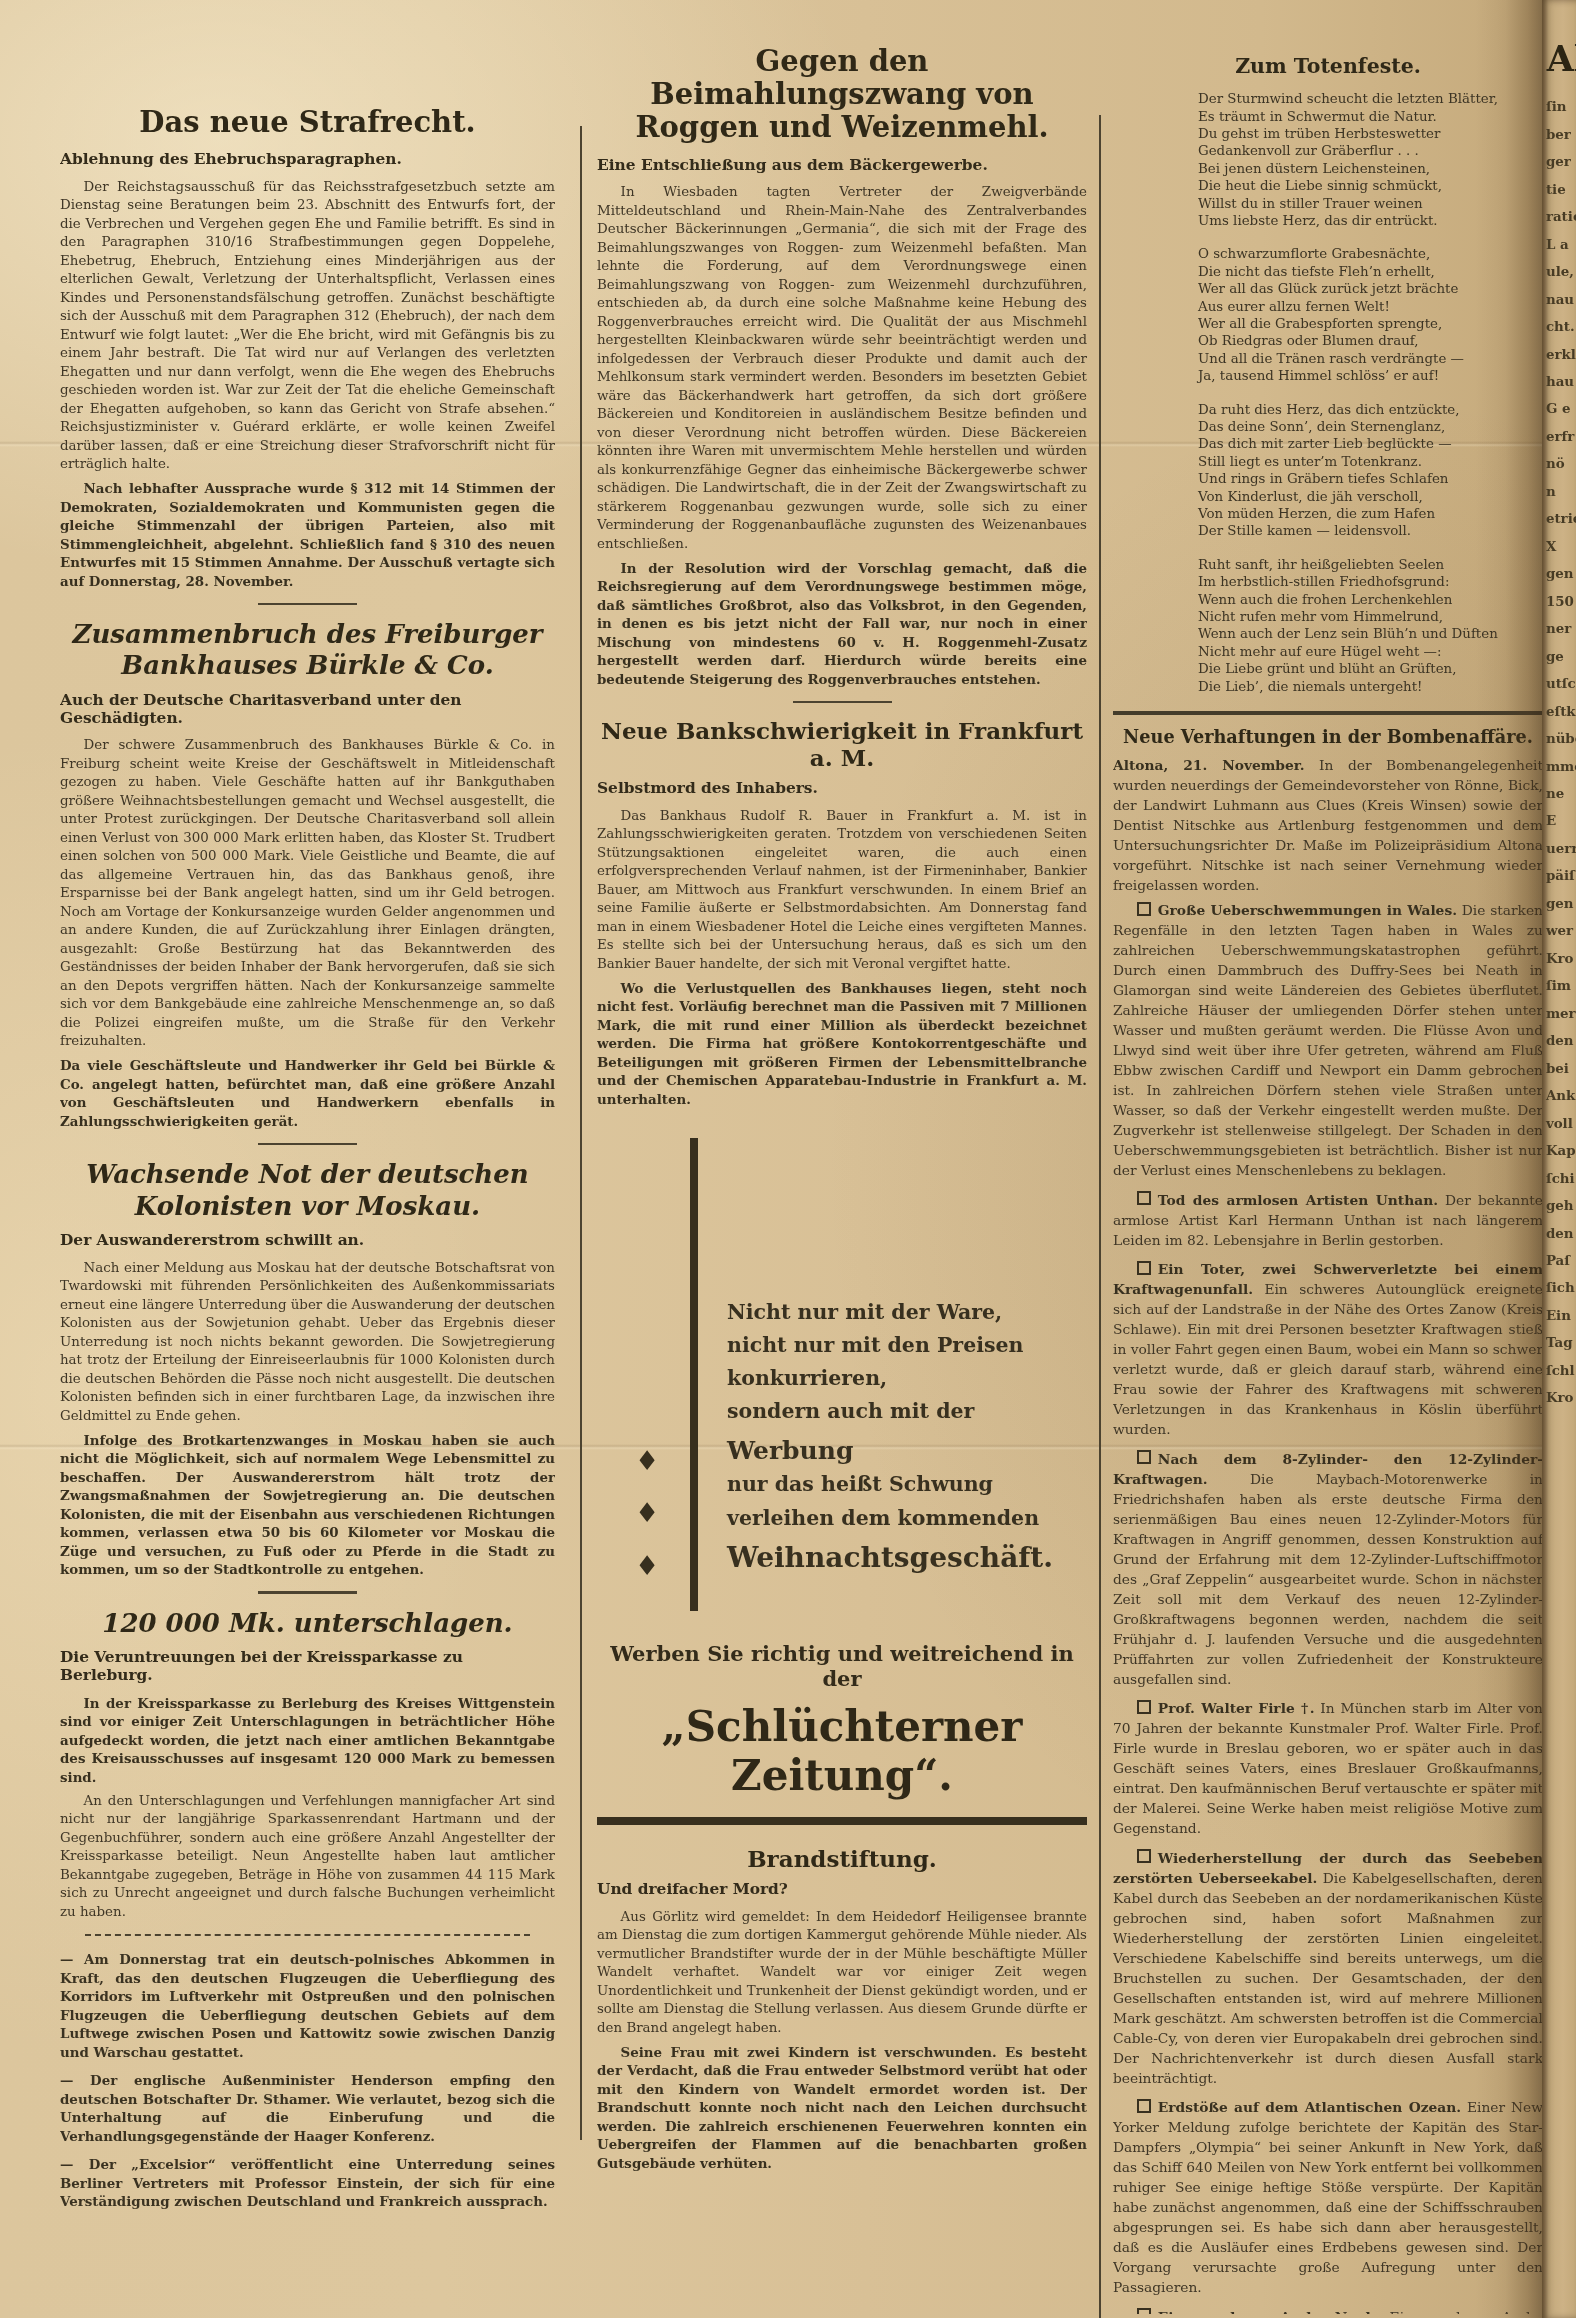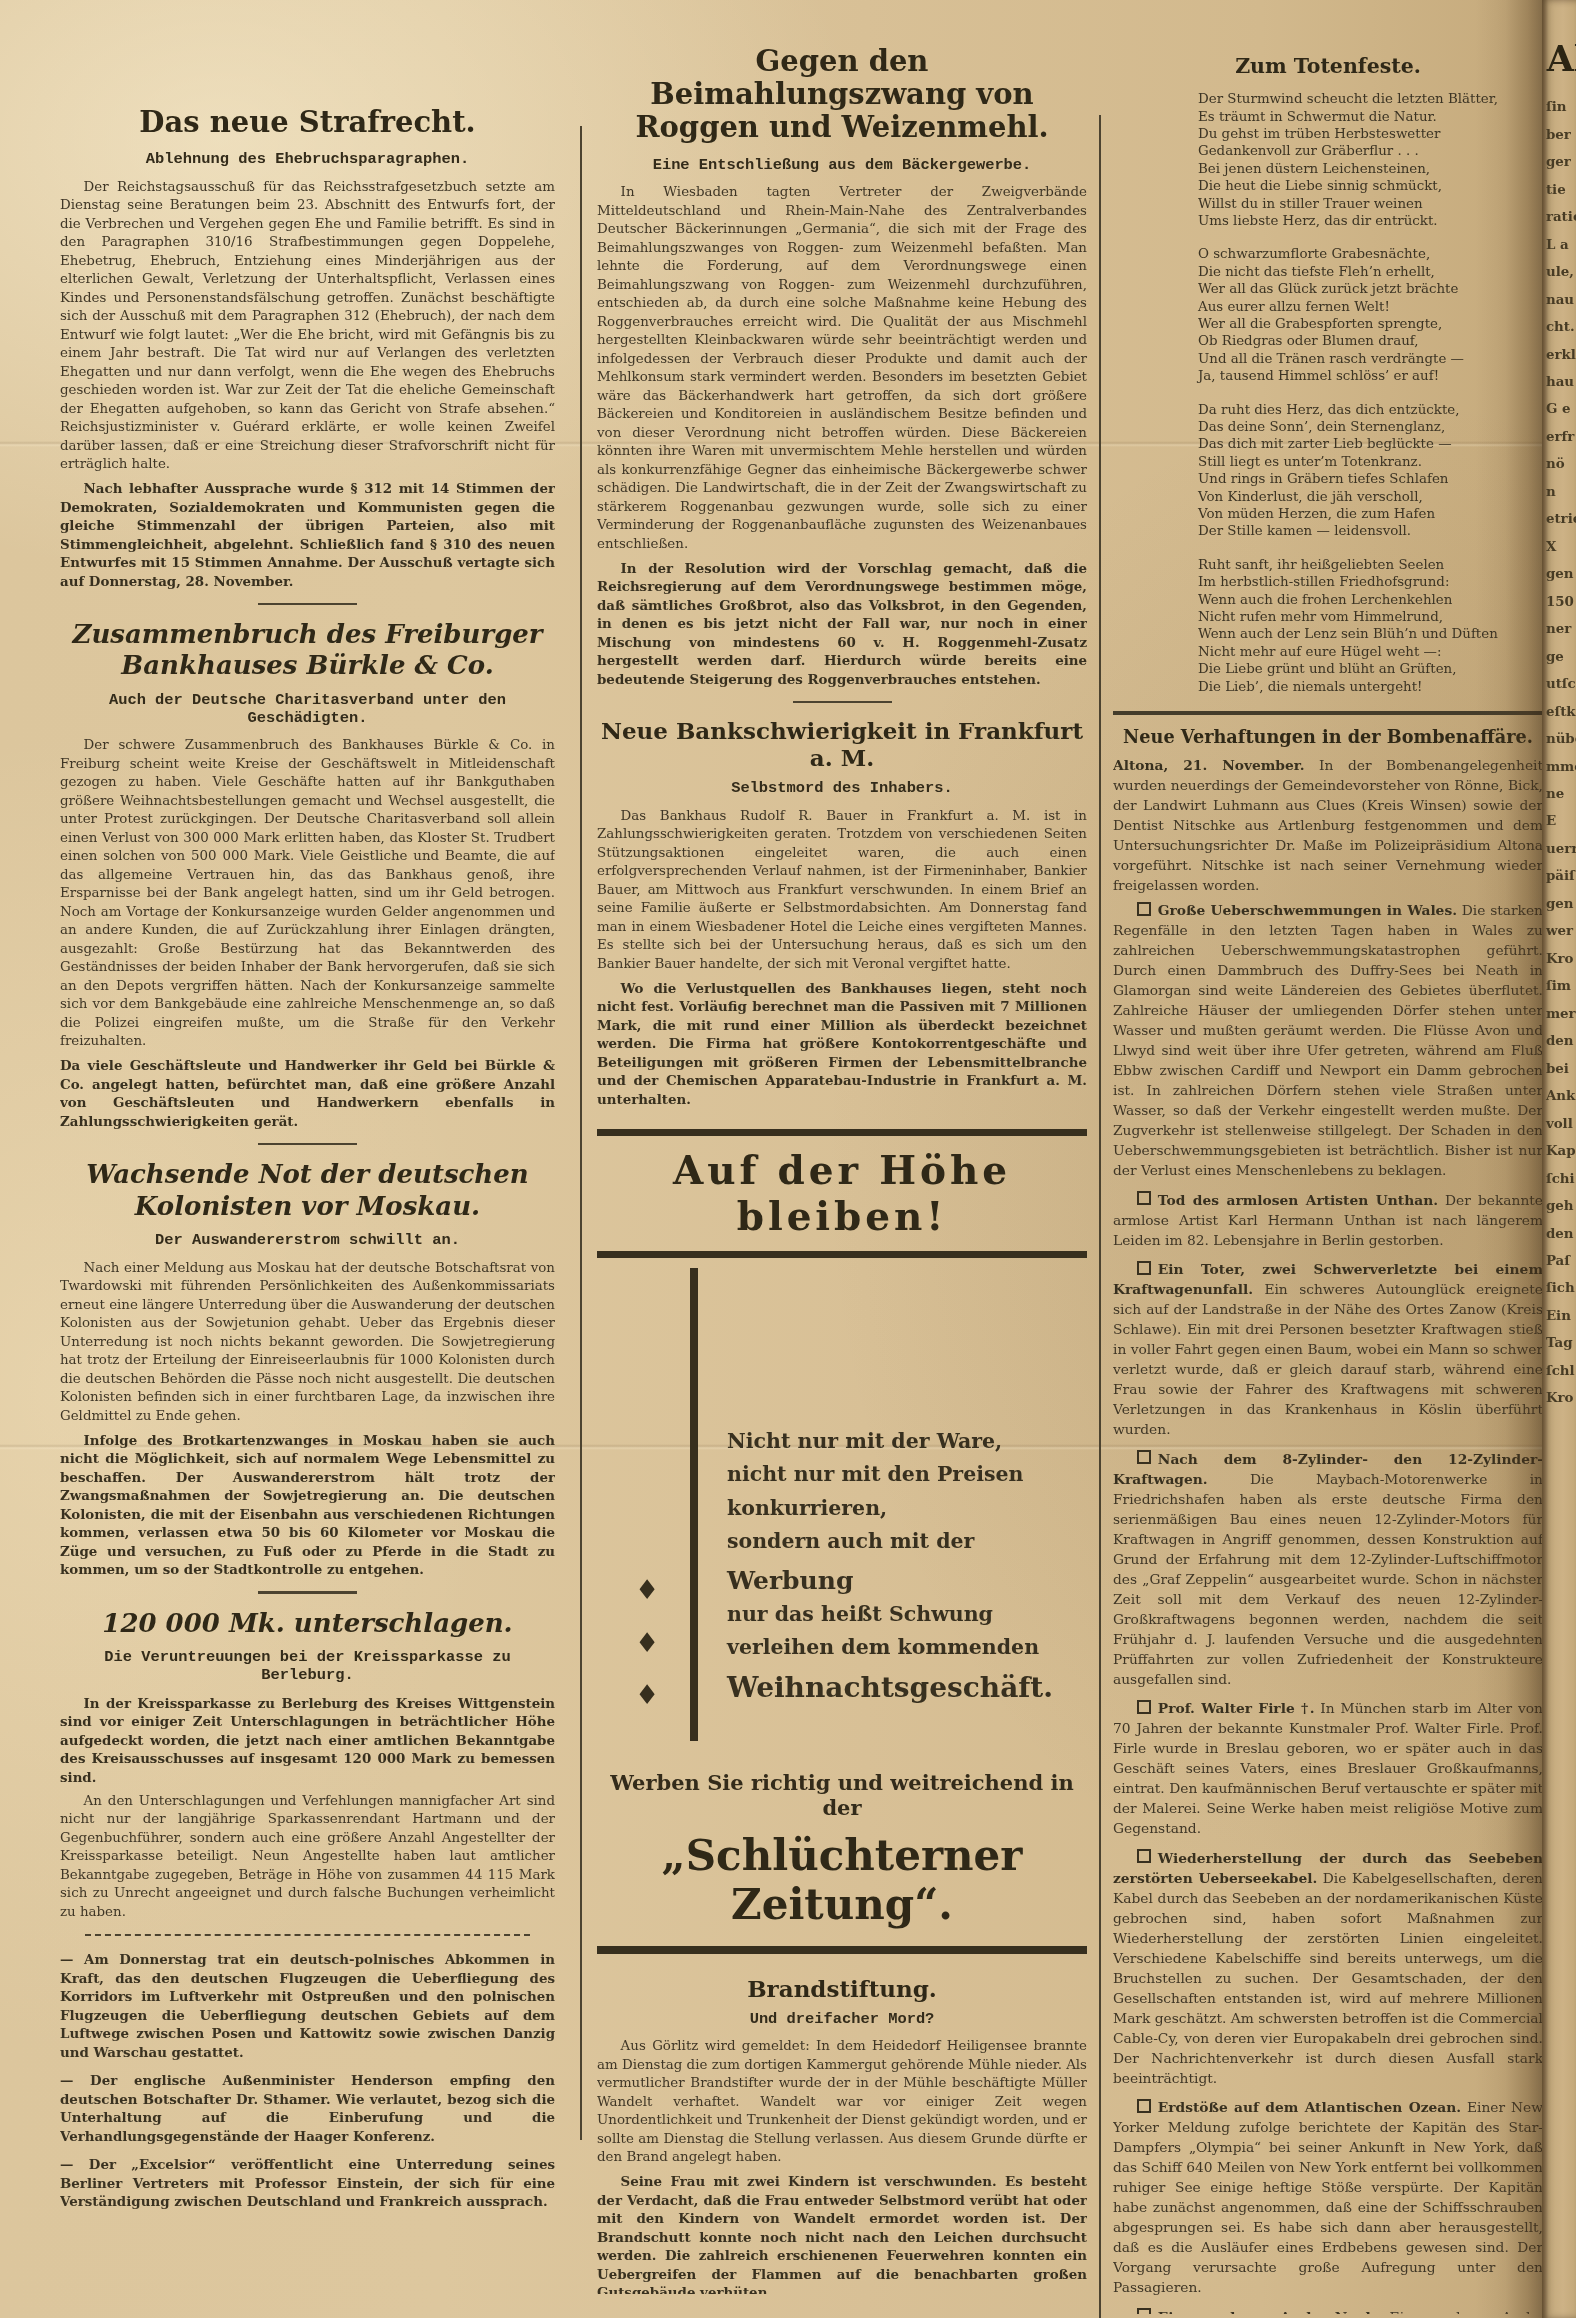--- a/index.html
+++ b/index.html
@@ -22,21 +22,21 @@
   #rule-a{left:580px;top:126px;height:2014px;}
   #rule-b{left:1099px;top:115px;height:2204px;}
   p{margin:0 0 5.5px;text-align:justify;font-size:13.4px;line-height:1.38;}
   #col3 p{font-size:13.8px;line-height:1.45;}
   .indent{text-indent:23.6px;}
   .bold{font-weight:bold;color:#38301f;}
   h1,h2,h3{margin:0;text-align:center;font-weight:bold;color:#2f2817;}
   .head-xl{font-size:29px;line-height:1.15;margin:4.7px 0 11px;}
   .head-lg{font-size:26px;line-height:1.2;margin:3.2px 0 9.5px;font-style:italic;}
   .head-md{font-size:23px;margin:1.6px 0 7.9px;}
-  .subhead{font-size:15.4px;font-weight:bold;text-align:center;margin:0 0 9.5px;color:#332b1a;font-family:Liberation Mono, monospace;}
+  .subhead{font-size:15.4px;font-weight:bold;text-align:left;margin:0 0 9.5px;color:#332b1a;}
   .rule-short{width:99px;height:2.4px;background:#4c4330;margin:12.6px auto 14px;}
   .rule-dash{border:0;border-top:2.4px dashed #4c4330;width:90%;margin:12.6px auto 14px;}
   .brief{font-weight:bold;color:#3a3221;margin-bottom:10.2px;}
   
   .ad{margin-top:20.5px;}
   .ad-banner{border-top:7.9px solid #372f1e;border-bottom:7.9px solid #372f1e;
     padding:11px 0 12.6px;text-align:center;font-size:39px;font-weight:bold;
     letter-spacing:3.9px;color:#2f2817;}
   .ad-body{position:relative;height:504px;}
   .ad-bar{position:absolute;left:93px;top:9.5px;width:7.9px;height:473px;background:#372f1e;}
@@ -118,21 +118,20 @@
     </div>
     <div class="rule-short"></div>
     <div>
       <h1 class="head-md">Neue Bankschwierigkeit in Frankfurt a. M.</h1>
       <div class="subhead">Selbstmord des Inhabers.</div>
       <p class="indent">Das Bankhaus Rudolf R. Bauer in Frankfurt a. M. ist in Zahlungsschwierigkeiten geraten. Trotzdem von verschiedenen Seiten Stützungsaktionen eingeleitet waren, die auch einen erfolgversprechenden Verlauf nahmen, ist der Firmeninhaber, Bankier Bauer, am Mittwoch aus Frankfurt verschwunden. In einem Brief an seine Familie äußerte er Selbstmordabsichten. Am Donnerstag fand man in einem Wiesbadener Hotel die Leiche eines vergifteten Mannes. Es stellte sich bei der Untersuchung heraus, daß es sich um den Bankier Bauer handelte, der sich mit Veronal vergiftet hatte.</p>
       <p class="indent bold">Wo die Verlustquellen des Bankhauses liegen, steht noch nicht fest. Vorläufig berechnet man die Passiven mit 7 Millionen Mark, die mit rund einer Million als überdeckt bezeichnet werden. Die Firma hat größere Kontokorrentgeschäfte und Beteiligungen mit größeren Firmen der Lebensmittelbranche und der Chemischen Apparatebau-Industrie in Frankfurt a. M. unterhalten.</p>
     </div>
 
     <div class="ad">
-      <div class="ad-banner">Auf der Höhe bleiben!</div>
       <div class="ad-body">
         <div class="ad-bar"></div>
         <div class="ad-diamonds">
           <div>♦</div>
           <div>♦</div>
           <div>♦</div>
         </div>
         <div class="ad-text">
           <div class="ad-line">Nicht nur mit der Ware,</div>
           <div class="ad-line">nicht nur mit den Preisen</div>

